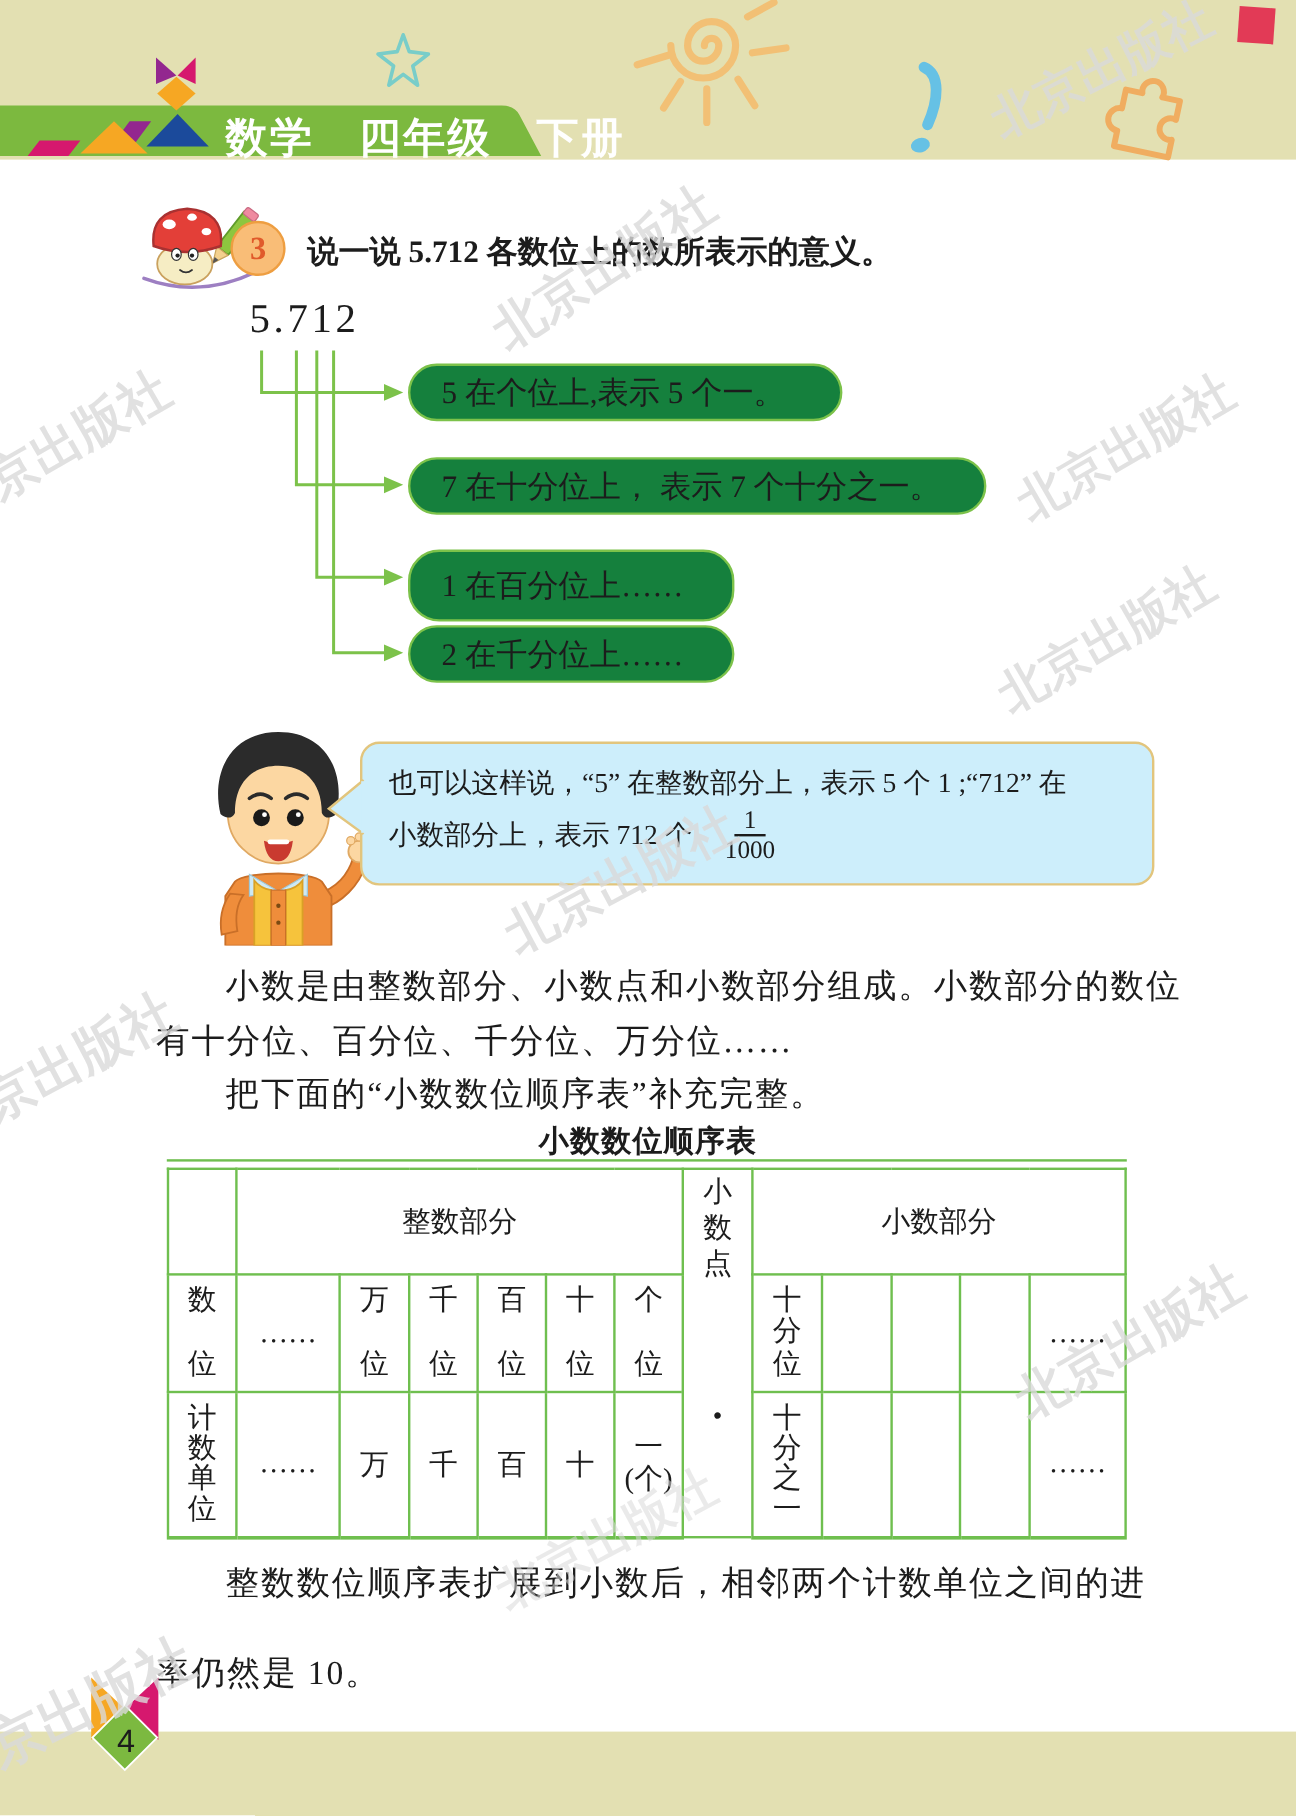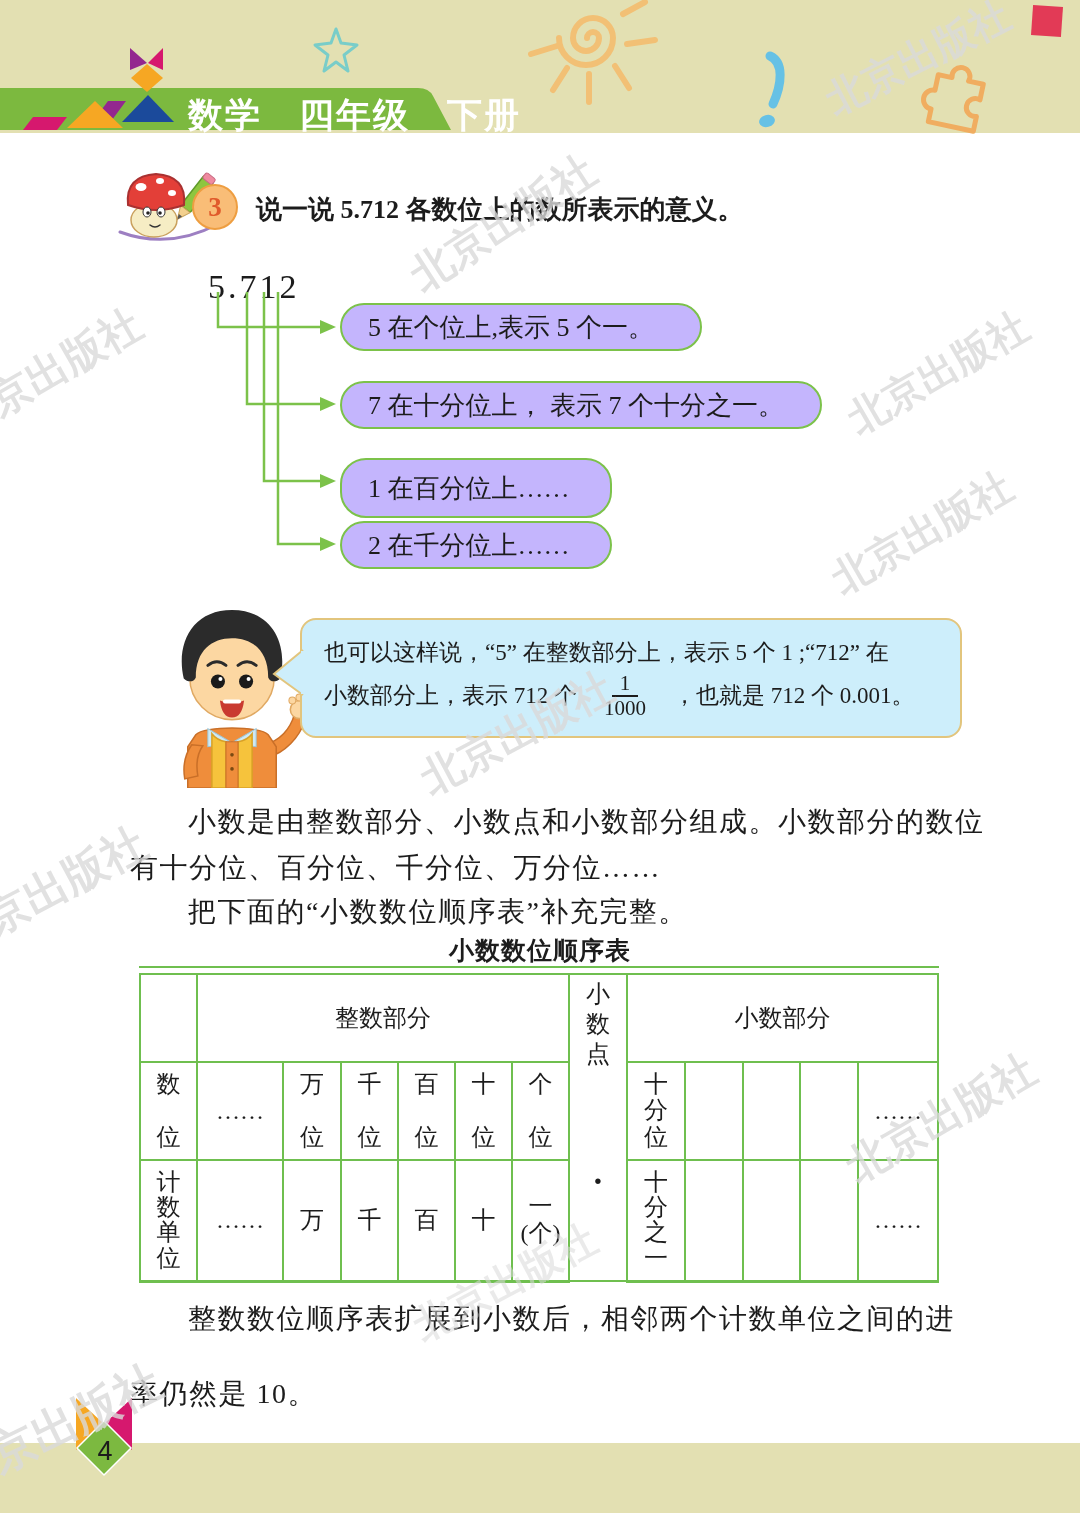--- a/index.html
+++ b/index.html
@@ -10,23 +10,23 @@
   
   .band-top{left:0;top:0;width:1080px;height:133px;background:#e3e0b2;}
   .band-bottom{left:0;top:1443px;width:1080px;height:70px;background:#e3e0b2;}
   
   .banner-text{left:188px;top:92px;font-family:"Liberation Sans","DejaVu Sans",sans-serif;font-weight:bold;font-size:35px;color:#fff;letter-spacing:2px;}
   
   .wm{position:absolute;font-family:"Liberation Sans","DejaVu Sans",sans-serif;font-weight:bold;color:#dadada;opacity:.8;white-space:nowrap;pointer-events:none;z-index:1;}
   
   .badge{left:192px;top:184px;width:46px;height:46px;border-radius:50%;background:#f9bd77;border:2px solid #ee9e41;color:#e05a2b;font-weight:bold;font-size:27px;display:flex;align-items:center;justify-content:center;box-sizing:border-box;}
   .prob-title{left:256px;top:192px;font-size:26px;font-weight:bold;}
-  .big-number{left:208px;top:268px;font-size:34px;letter-spacing:3px;text-align:center;}
-  
-  .gbubble{border:2px solid #7cc24a;border-radius:26px;background:#c4b5fd;display:flex;align-items:center;padding-left:26px;box-sizing:border-box;font-size:26px;white-space:nowrap;}
+  .big-number{left:208px;top:248px;font-size:34px;letter-spacing:3px;text-align:center;}
+  
+  .gbubble{border:2px solid #7cc24a;border-radius:26px;background:#15803d;display:flex;align-items:center;padding-left:26px;box-sizing:border-box;font-size:26px;white-space:nowrap;}
   
   .sbubble{left:300px;top:618px;width:662px;height:120px;background:#cdeefb;border:2px solid #e2c57d;border-radius:16px;box-sizing:border-box;display:flex;flex-direction:column;justify-content:center;padding:10px 22px;gap:4px;font-size:23px;}
   .sline{white-space:nowrap;}
   .sline2{display:flex;align-items:center;gap:23px;}
   .frac{display:inline-flex;flex-direction:column;align-items:center;line-height:1.05;font-size:21px;margin:0 4px;}
   .frac .num{padding:0 8px;border-bottom:2px solid #1c1c1c;}
   
   .para{font-size:28px;letter-spacing:1.5px;white-space:nowrap;}
   
   .tbl-title{left:140px;top:934px;width:800px;text-align:center;font-weight:bold;font-size:25px;letter-spacing:1px;}
@@ -182,21 +182,20 @@
   </svg>
 
   <div class="abs sbubble">
     <div class="sline">也可以这样说，“5” 在整数部分上，表示 5 个 1 ;“712” 在</div>
     <div class="sline sline2">
       <span>小数部分上，表示 712 个</span>
       <span class="frac">
         <span class="num">1</span>
         <span class="den">1000</span>
       </span>
-      <span>，也就是 712 个 0.001。</span>
     </div>
   </div>
   <svg class="abs" style="left:270px;top:648px;" width="34" height="50" viewBox="0 0 34 50">
     <path d="M33,2 L4,26 L33,47" fill="#cdeefb" stroke="#e2c57d" stroke-width="2"></path>
     <rect x="31" y="3" width="3" height="43" fill="#cdeefb"></rect>
   </svg>
 
   <div class="abs para" style="left:130px;top:849px;">有十分位、百分位、千分位、万分位……</div>
   <div class="abs para" style="left:188px;top:803px;">小数是由整数部分、小数点和小数部分组成。小数部分的数位</div>
   <div class="abs para" style="left:188px;top:893px;">把下面的“小数数位顺序表”补充完整。</div>

